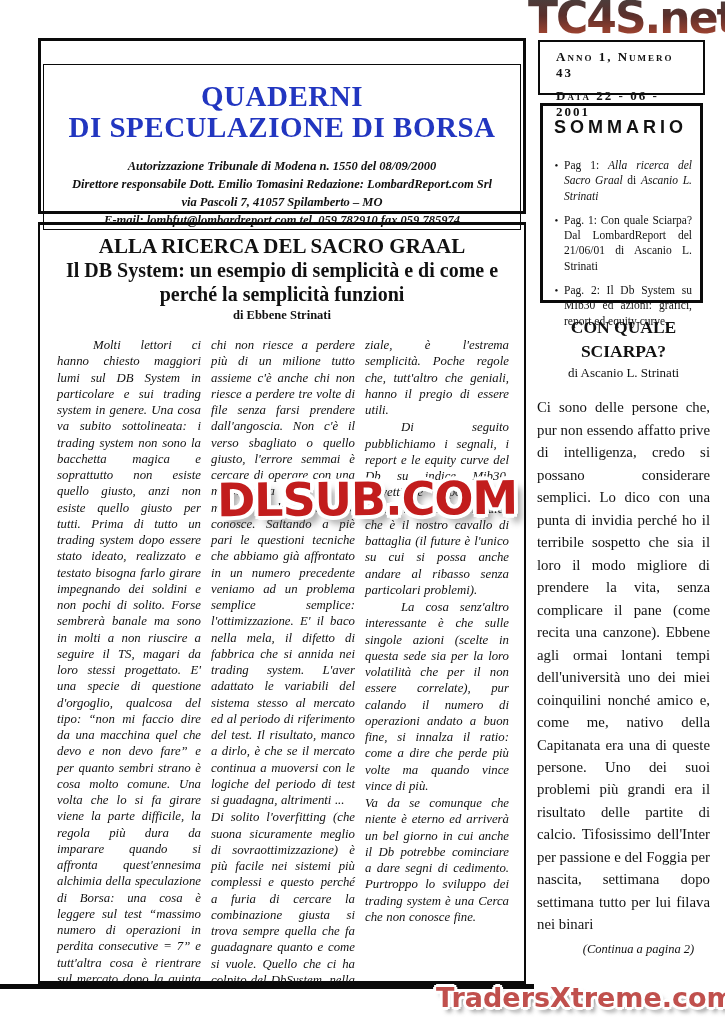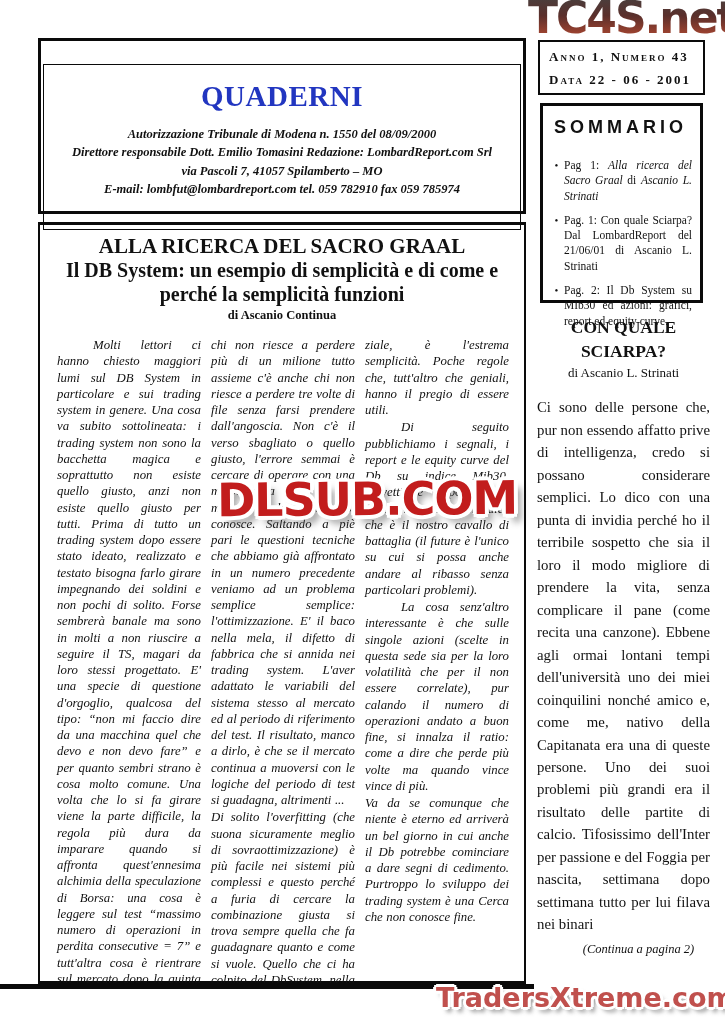--- a/index.html
+++ b/index.html
@@ -28,21 +28,21 @@
   .masthead-inner { border:1px solid #0a0a0a; width:100%; height:100%; text-align:center; padding-top:16px;margin-top:21px; }
   .mast-title {
     color:#2236c0; font-weight:bold; font-size:29px; line-height:1.08;
     font-family:"Liberation Serif", serif; letter-spacing:0.5px;
   }
   .mast-info { margin-top:13px; font-style:italic; font-weight:bold; font-size:12.5px; line-height:1.45; }
 
   
   .issue-box {
     position:absolute; left:538px; top:40px; width:167px; height:55px;
-    border:2px solid #0a0a0a; padding:7px 9px; background:#fff; z-index:20;
+    border:2px solid #0a0a0a; padding:7px 16px; background:#fff; z-index:20;
     font-variant:small-caps; font-weight:bold; font-size:13px; letter-spacing:2px;
   }
   .issue-box div:first-child { margin-bottom:7px; }
 
   
   .sommario {
     position:absolute; left:540px; top:103px; width:163px; height:200px;
     border:3px solid #0a0a0a; padding:11px 8px 0 6px; background:#fff;
   }
   .som-title {
@@ -108,20 +108,21 @@
 </head>
 <body>
 
 <div class="page">
 
   <div class="tc4s">TC4S.net</div>
 
   <div class="masthead">
     <div class="masthead-inner">
       <div class="mast-title">QUADERNI</div>
+      <div class="mast-title">DI SPECULAZIONE DI BORSA</div>
       <div class="mast-info">
         <div>Autorizzazione Tribunale di Modena n. 1550 del 08/09/2000</div>
         <div>Direttore responsabile Dott. Emilio Tomasini Redazione: LombardReport.com Srl</div>
         <div>via Pascoli 7, 41057 Spilamberto – MO</div>
         <div>E-mail: lombfut@lombardreport.com    tel. 059 782910  fax 059 785974</div>
       </div>
     </div>
   </div>
 
   <div class="issue-box">
@@ -141,21 +142,21 @@
     </div>
     <div class="som-item">
       <span class="som-bullet">•</span>
       <span class="som-text">Pag. 2: Il Db System su MIb30 ed azioni: grafici, report ed equity curve.</span>
     </div>
   </div>
 
   <div class="article">
     <div class="art-title">ALLA RICERCA DEL SACRO GRAAL</div>
     <div class="art-sub">Il DB System: un esempio di semplicità e di come  e perché la semplicità funzioni</div>
-    <div class="art-byline">di Ascanio Continua</div>
+    <div class="art-byline">di Ebbene Strinati</div>
     <div class="cols">
       <div class="col">
         <p class="indent">Molti lettori ci hanno chiesto maggiori lumi sul DB System in particolare e sui trading system in genere. Una cosa va subito sottolineata: i trading system non sono la bacchetta magica e soprattutto non esiste quello giusto, anzi non esiste quello giusto per tutti.  Prima di tutto un trading system dopo essere stato ideato, realizzato e testato bisogna farlo girare impegnando dei soldini e non pochi di solito. Forse sembrerà banale ma sono in molti a non riuscire a seguire il TS, magari da loro stessi progettato. E' una specie di questione d'orgoglio, qualcosa del tipo: “non mi faccio dire da una macchina quel che devo e non devo fare” e per quanto sembri strano è cosa molto comune. Una volta che lo si fa girare viene la parte difficile, la regola più dura da imparare quando si affronta quest'ennesima alchimia della speculazione di Borsa: una cosa è leggere sul test “massimo numero di operazioni in perdita consecutive = 7” e tutt'altra cosa è rientrare sul mercato dopo la quinta operazione sbagliata. Questo per il semplicissimo motivo che non siamo tutti uguali e se c'è</p>
       </div>
       <div class="col">
         <p>chi non riesce a perdere più di un milione tutto assieme c'è anche chi non riesce a perdere tre volte di file senza farsi prendere dall'angoscia. Non c'è il verso sbagliato o quello giusto, l'errore semmai è cercare di operare con una metodologia ed in un mercato che non si conosce. Saltando a piè pari le questioni tecniche che abbiamo già affrontato in un numero precedente veniamo ad un problema semplice semplice: l'ottimizzazione. E' il baco nella mela, il difetto di fabbrica che si annida nei trading system. L'aver adattato le variabili del sistema stesso al mercato ed al periodo di riferimento del test. Il risultato, manco a dirlo, è che se il mercato continua a muoversi con le logiche del periodo di test si guadagna, altrimenti ...</p>
         <p>Di solito l'overfitting (che suona sicuramente meglio di sovraottimizzazione) è più facile nei sistemi più complessi e questo perché a furia di cercare la combinazione giusta si trova sempre quella che fa guadagnare quanto e come si vuole. Quello che ci ha colpito del DbSystem, nella versione sua versione ini-</p>
       </div>
       <div class="col">
         <p>ziale, è l'estrema semplicità. Poche regole che, tutt'altro che geniali, hanno il pregio di essere utili.</p>

